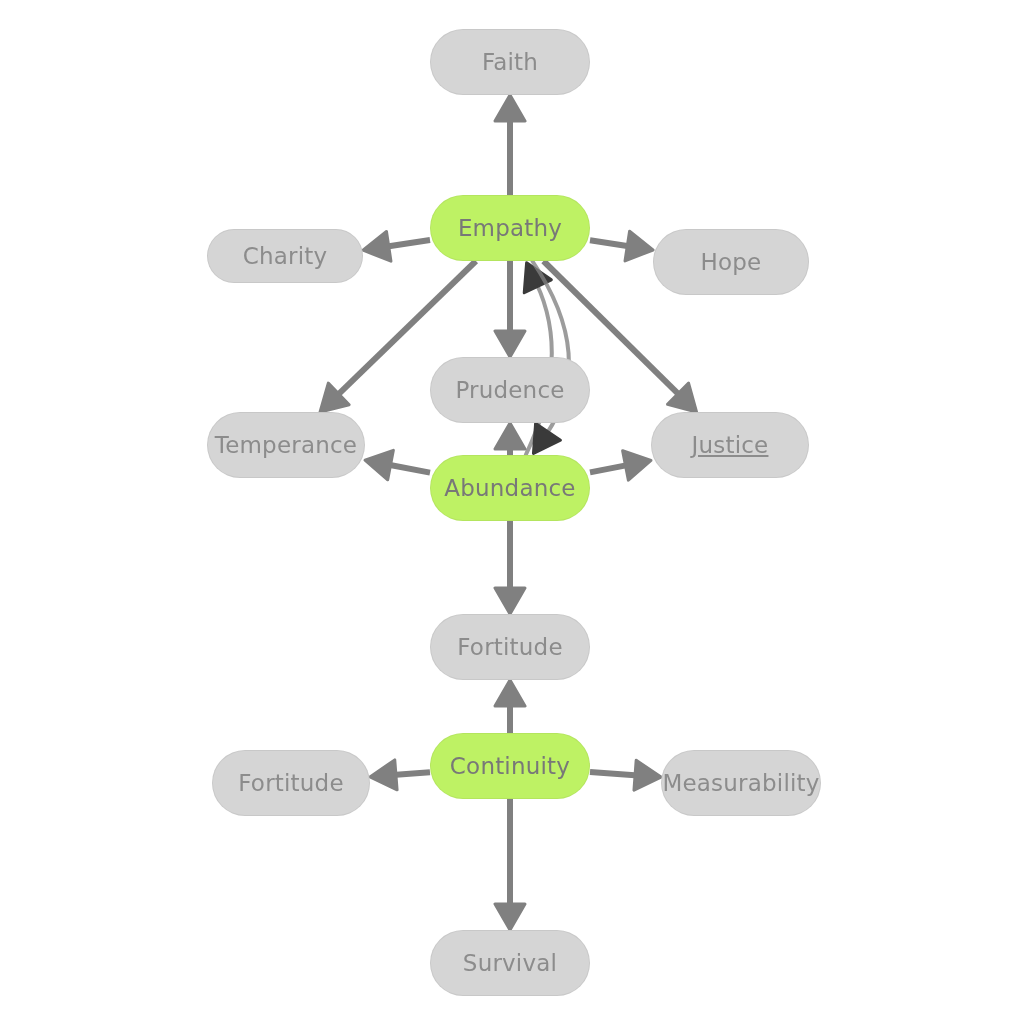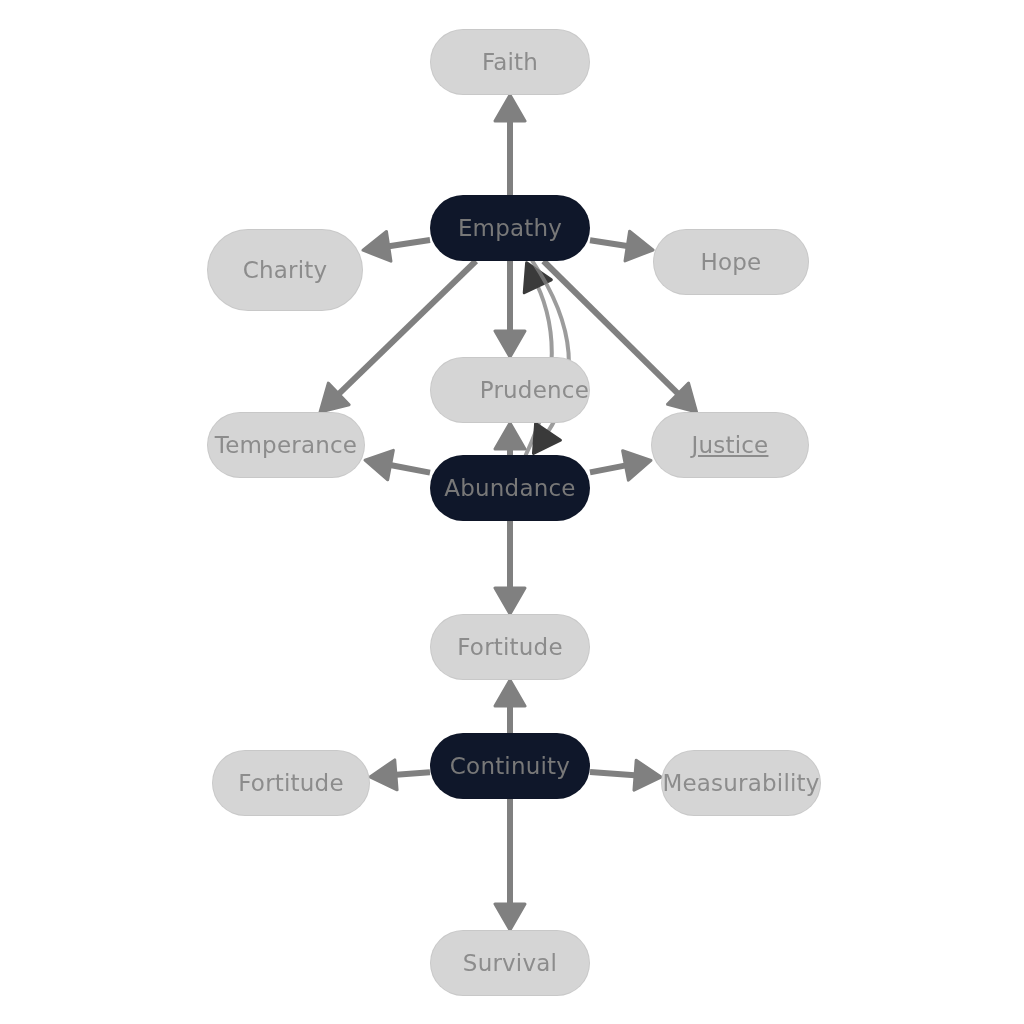--- a/index.html
+++ b/index.html
@@ -39,21 +39,21 @@
     font-weight: 400;
     letter-spacing: 0.2px;
     white-space: nowrap;
     user-select: none;
   }
   .node.plain {
     background: #d5d5d5;
     color: #8c8c8c;
   }
   .node.hub {
-    background: #0f172a;
+    background: #bef264;
     color: #787878;
     border-color: rgba(0,0,0,0.05);
   }
   .node-label {
     display: block;
     line-height: 1;
   }
 </style>
 </head>
 <body>
@@ -125,27 +125,27 @@
       </g>
       <polygon points="510,930 495,904 525,904" fill="#808080" stroke="#808080" stroke-width="3" stroke-linejoin="round"></polygon>
     </svg>
   <div id="node-layer">
       <div class="node plain" style="left: 430px; top: 29px; width: 160px; height: 66px;">
         <span class="node-label">Faith</span>
       </div>
       <div class="node hub" style="left: 430px; top: 195px; width: 160px; height: 66px;">
         <span class="node-label">Empathy</span>
       </div>
-      <div class="node plain" style="left: 207px; top: 229px; width: 156px; height: 82px;">
+      <div class="node plain" style="left: 207px; top: 229px; width: 156px; height: 54px;">
         <span class="node-label">Charity</span>
       </div>
       <div class="node plain" style="left: 653px; top: 229px; width: 156px; height: 66px;">
         <span class="node-label">Hope</span>
       </div>
-      <div class="node plain" style="left: 430px; top: 357px; width: 160px; height: 66px; justify-content: flex-end;">
+      <div class="node plain" style="left: 430px; top: 357px; width: 160px; height: 66px;">
         <span class="node-label">Prudence</span>
       </div>
       <div class="node plain" style="left: 207px; top: 412px; width: 158px; height: 66px;">
         <span class="node-label">Temperance</span>
       </div>
       <div class="node plain" style="left: 651px; top: 412px; width: 158px; height: 66px; text-decoration: underline;">
         <span class="node-label">Justice</span>
       </div>
       <div class="node hub" style="left: 430px; top: 455px; width: 160px; height: 66px;">
         <span class="node-label">Abundance</span>

